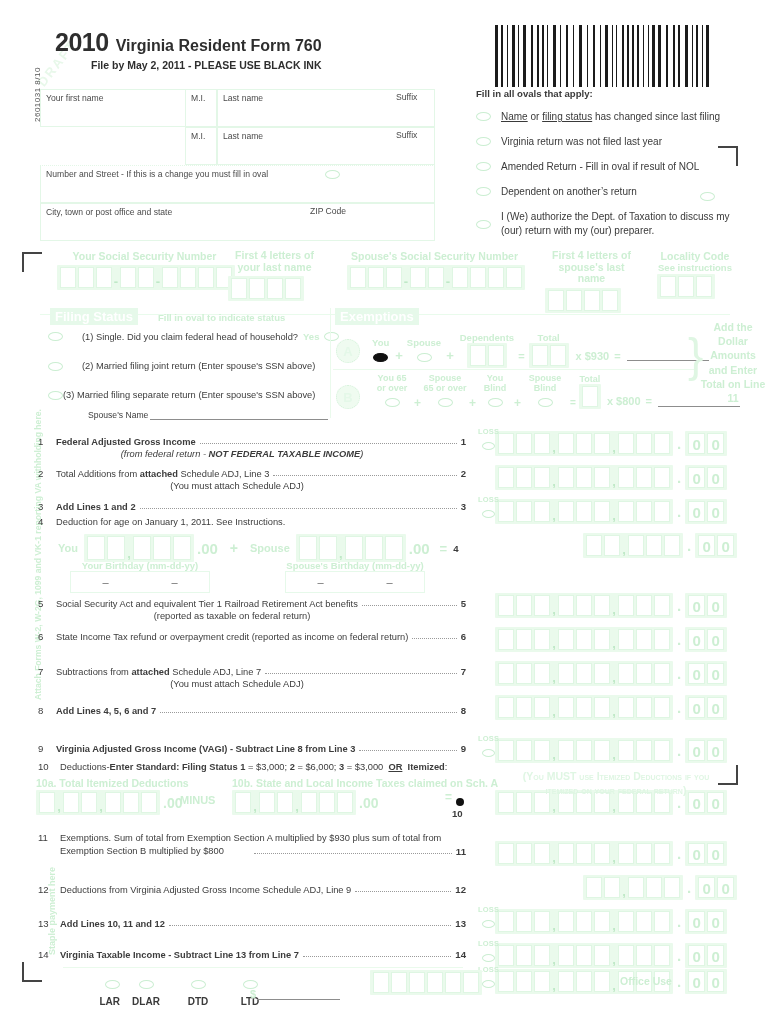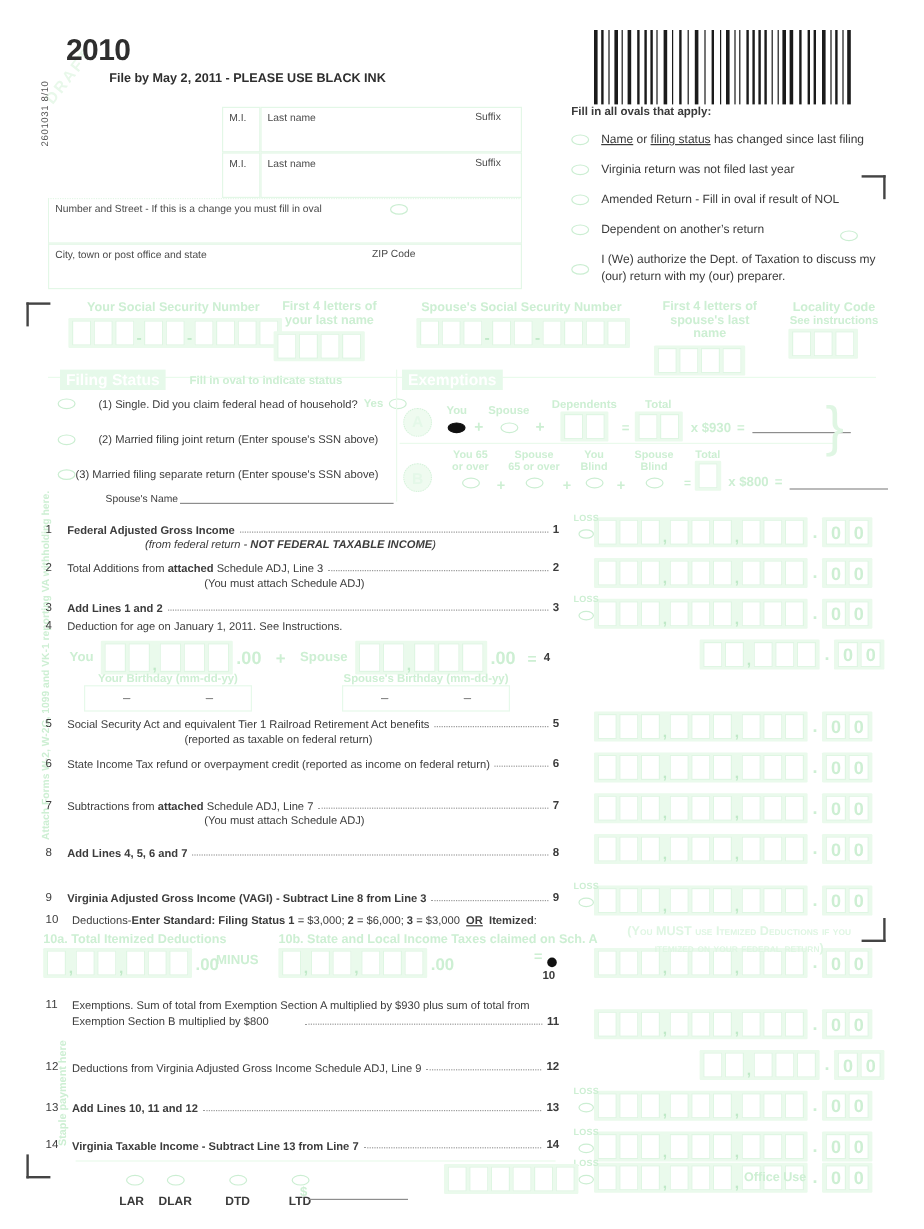--- a/index.html
+++ b/index.html
@@ -95,20 +95,21 @@
       <i style="left:0;top:0;width:2px;height:20px;"></i>
   </div>
 
   <div class="wm" style="left:30px;top:56px;">DRAFT</div>
 
   <div class="abs vert" style="left:33px;top:122px;font-size:8px;color:#555;letter-spacing:.5px;">2601031  8/10</div>
 
   <div class="abs" style="left:55px;top:28px;">
     <div style="display:flex;align-items:baseline;">
       <span class="hdr-year">2010</span>
+      <span class="hdr-t1" style="margin-left:7px;">Virginia Resident Form 760</span>
     </div>
     <div class="hdr-t3" style="margin-top:2px;">File by May 2, 2011 - PLEASE USE BLACK INK</div>
   </div>
 
   <div class="abs bc" id="barcode" style="left:495px;top:25px;">
       <i style="width: 3px;"></i>
       <i style="width: 1px; background: transparent;"></i>
       <i style="width: 2px;"></i>
       <i style="width: 2px; background: transparent;"></i>
       <i style="width: 1px;"></i>
@@ -209,20 +210,23 @@
     </div>
 
     <div style="display:flex;align-items:center;">
       <span class="oval" style="margin-top:2px;flex:none;"></span>
       <span style="font-size:10px;color:#3a3a3a;margin-left:10px;line-height:1.35;width:244px;">I (We) authorize the Dept. of Taxation to discuss my (our) return with my (our) preparer.</span>
     </div>
   </div>
 
   <div class="abs oval" style="left:700px;top:192px;"></div>
 
+  <div class="nb" style="left:40px;top:89px;width:395px;height:38px;">
+    <div class="lbl">Your first name</div>
+  </div>
   <div class="nb" style="left:185px;top:89px;width:32px;height:38px;">
     <div class="lbl">M.I.</div>
   </div>
   <div class="nb" style="left:217px;top:89px;width:218px;height:38px;">
     <div class="lbl">Last name</div>
   </div>
   <div class="abs lbl" style="left:396px;top:92px;font-size:8.6px;color:#4a4a4a;">Suffix</div>
 
   <div class="nb" style="left:185px;top:127px;width:32px;height:38px;">
     <div class="lbl">M.I.</div>
@@ -401,20 +405,21 @@
       <div class="cells">
           <span class="c"></span>
         </div>
     </div>
     <div class="g" style="font-size:11px;font-weight:bold;margin:0 0 4px 6px;">x $800</div>
     <div class="g" style="font-size:11px;font-weight:bold;margin:0 0 4px 5px;">=</div>
     <div style="width:82px;margin:0 0 4px 6px;" class="rule"></div>
   </div>
 
   <div class="abs brace" style="left:688px;top:332px;">}</div>
+  <div class="abs g" style="left:700px;top:320px;width:66px;font-size:10.5px;font-weight:bold;text-align:center;line-height:1.35;">Add the Dollar Amounts and Enter Total on Line 11</div>
 
   <div class="abs vert g" style="left:33px;top:700px;font-size:8.6px;font-weight:bold;">Attach Forms W-2, W-2G, 1099 and VK-1 reporting VA withholding here.</div>
   <div class="abs vert g" style="left:47px;top:955px;font-size:9px;font-weight:bold;">Staple payment here</div>
 
   <div class="abs" style="left:38px;top:436px;width:428px;">
     <div class="lnrow">
       <span class="lnum" style="width:18px;">1</span>
       <span class="ltxt bld">Federal Adjusted Gross Income</span>
       <span class="dots"></span>
       <span class="lnum b">1</span>

